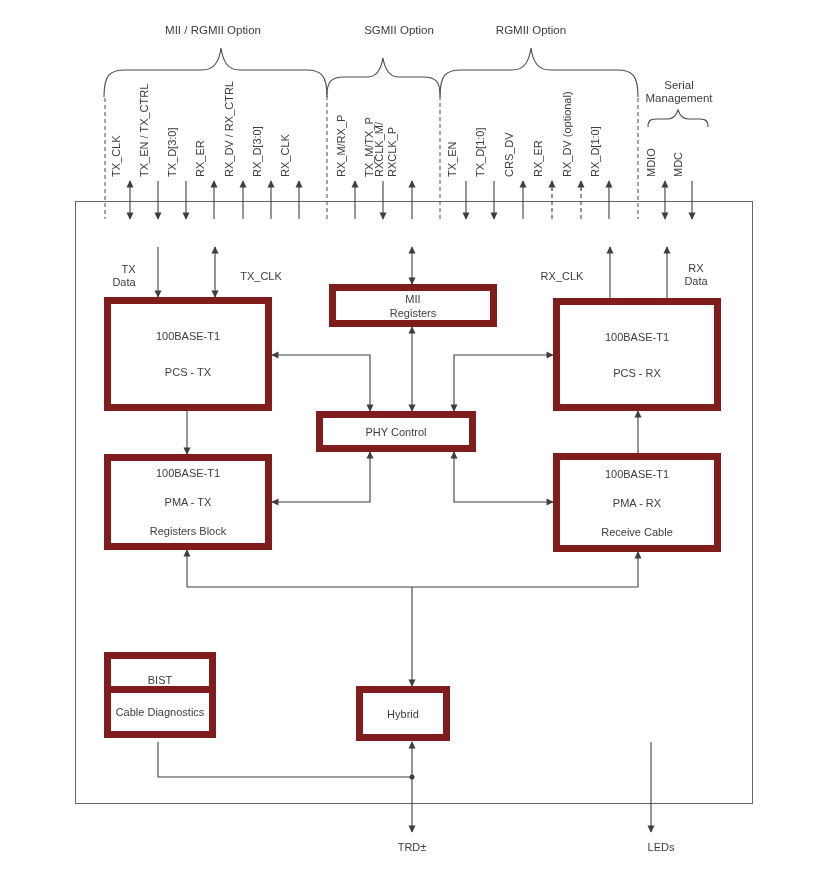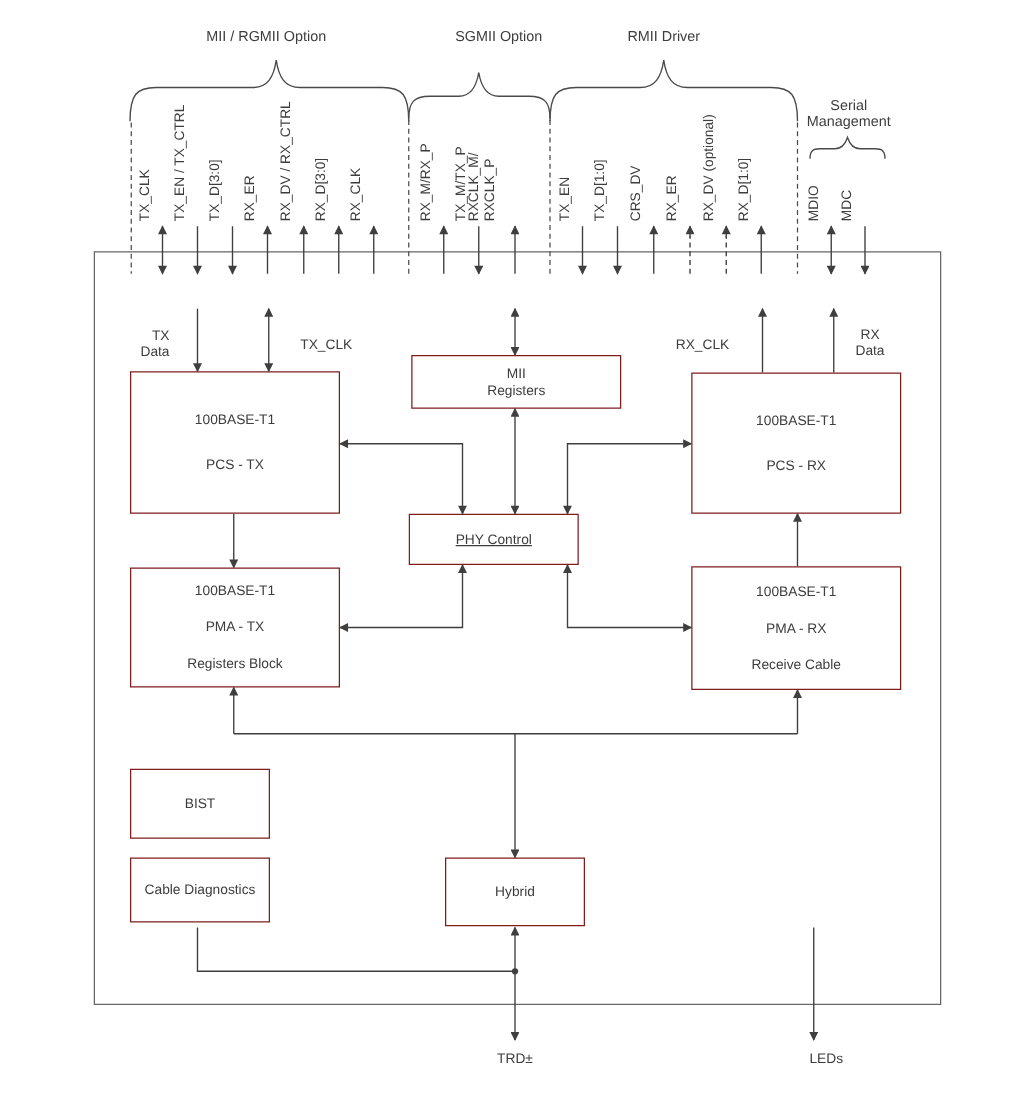--- a/index.html
+++ b/index.html
@@ -9,21 +9,21 @@
     overflow:hidden;
   }
   .abs{position:absolute;}
   .ctr{transform:translateX(-50%);text-align:center;white-space:pre-line;line-height:13px;}
   .group-title{font-size:11.5px;}
   .siglabel{
     position:absolute;white-space:pre-line;line-height:13px;
     transform-origin:left bottom;transform:rotate(-90deg);text-align:left;
   }
   .box{
-    position:absolute;background:#ffffff;border:1px solid #7f1d1d;
+    position:absolute;background:#ffffff;border:7px solid #7f1d1d;
     display:flex;flex-direction:column;align-items:center;justify-content:center;
     text-align:center;line-height:14px;white-space:pre-line;z-index:2;box-sizing:border-box;
   }
   .outer{
     position:absolute;border:1px solid #666666;background:transparent;z-index:1;box-sizing:border-box;
   }
   .ifbar{
     position:absolute;background:#ffffff;border:1px solid #4f4f4f;
     display:flex;align-items:center;justify-content:center;z-index:2;box-sizing:border-box;
   }
@@ -106,21 +106,21 @@
       <path d="M412,742 L412,832" marker-start="url(#ah)" marker-end="url(#ah)"></path>
       <path d="M158,742 L158,777 L412,777"></path>
       <circle cx="412" cy="777" r="2.5" fill="#3f3f3f" stroke="none"></circle>
 
       <path d="M651,742 L651,832" marker-end="url(#ah)"></path>
     </g>
   </svg>
 
   <div class="abs ctr group-title" style="left:213px;top:24px;">MII / RGMII Option</div>
   <div class="abs ctr group-title" style="left:383px;top:24px;margin-left:16px;">SGMII Option</div>
-  <div class="abs ctr group-title" style="left:531px;top:24px;">RMII Driver</div>
+  <div class="abs ctr group-title" style="left:531px;top:24px;">RGMII Option</div>
   <div class="abs ctr group-title" style="left:679px;top:79px;">Serial
 Management</div>
 
   <div class="siglabel" style="left:123px;top:164px;">TX_CLK</div>
   <div class="siglabel" style="left:151px;top:164px;">TX_EN / TX_CTRL</div>
   <div class="siglabel" style="left:179px;top:164px;">TX_D[3:0]</div>
   <div class="siglabel" style="left:207px;top:164px;">RX_ER</div>
   <div class="siglabel" style="left:236px;top:164px;">RX_DV / RX_CTRL</div>
   <div class="siglabel" style="left:264px;top:164px;">RX_D[3:0]</div>
   <div class="siglabel" style="left:292px;top:164px;">RX_CLK</div>
@@ -152,39 +152,39 @@
     <span>PCS - TX</span>
   </div>
   <div class="box" style="left:329px;top:284px;width:168px;height:43px;">
     <span>MII
 Registers</span>
   </div>
   <div class="box gap22" style="left:553px;top:298px;width:168px;height:113px;">
     <span>100BASE-T1</span>
     <span>PCS - RX</span>
   </div>
-  <div class="box" style="left:327px;top:411px;width:136px;height:41px;text-decoration:underline;">
+  <div class="box" style="left:316px;top:411px;width:160px;height:41px;">
     <span>PHY Control</span>
   </div>
   <div class="box gap14" style="left:104px;top:454px;width:168px;height:96px;">
     <span>100BASE-T1</span>
     <span>PMA - TX</span>
     <span>Registers Block</span>
   </div>
   <div class="box gap14" style="left:553px;top:453px;width:168px;height:99px;">
     <span>100BASE-T1</span>
     <span>PMA - RX</span>
     <span>Receive Cable</span>
   </div>
-  <div class="box" style="left:104px;top:615px;width:112px;height:56px;">
+  <div class="box" style="left:104px;top:652px;width:112px;height:56px;">
     <span>BIST</span>
   </div>
   <div class="box" style="left:104px;top:686px;width:112px;height:52px;">
     <span>Cable Diagnostics</span>
   </div>
-  <div class="box" style="left:356px;top:686px;width:112px;height:55px;">
+  <div class="box" style="left:356px;top:686px;width:94px;height:55px;">
     <span>Hybrid</span>
   </div>
 
   <div class="abs ctr" style="left:412px;top:841px;">TRD±</div>
   <div class="abs ctr" style="left:651px;top:841px;padding-left:20px;">LEDs</div>
 
 </div>
 
 </body></html>

